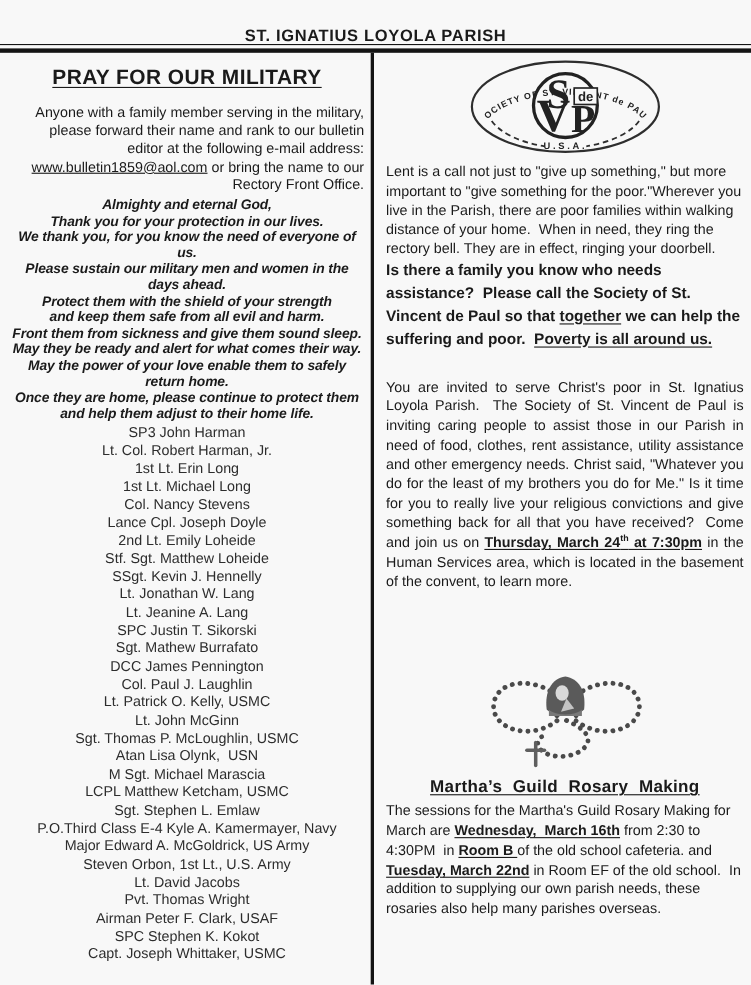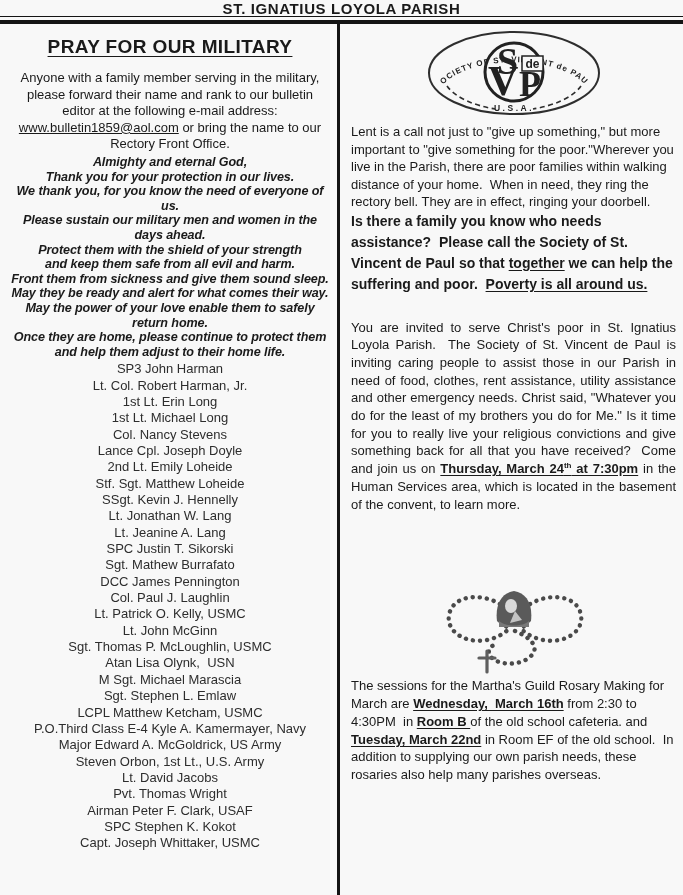--- a/index.html
+++ b/index.html
@@ -2,37 +2,37 @@
 <html><head>
 <meta charset="utf-8">
 <style>
   html,body{margin:0;padding:0;}
   body{
     width:683px;height:895px;overflow:hidden;
     background:#f8f8f8;color:#1a1a1a;
     font-family:"Liberation Sans","DejaVu Sans",sans-serif;
     position:relative;
   }
-  .title-row{border-bottom:1.5px solid #141414;}
+  .title-row{border-bottom:1.5px solid #141414;margin-top:24px;}
   .page-title{
     margin:0;padding-top:2px;text-align:center;
     font-size:15px;line-height:14px;font-weight:bold;letter-spacing:.6px;
   }
   .rule-thick{height:4px;background:#141414;margin-top:3px;}
   .columns{display:flex;height:873px;align-items:stretch;}
   .col-left{width:337px;box-sizing:border-box;padding:0 6px 0 9px;}
   .divider{width:3px;background:#141414;flex-shrink:0;}
   .col-right{flex:1;box-sizing:border-box;padding:0 7px 0 11px;}
 
   
   .military-heading{
     margin:12px 0 0;text-align:center;font-size:19px;font-weight:bold;
     letter-spacing:.4px;text-decoration:underline;text-underline-offset:3px;
   }
-  .intro{margin:12px 0 2px;font-size:13px;line-height:16.6px;text-align:center;}
+  .intro{margin:12px 0 2px;font-size:13px;line-height:16.6px;text-align:right;}
   .link-u{text-decoration:underline;color:inherit;}
   .prayer{
     margin-top:2px;font-size:12.6px;font-weight:bold;font-style:italic;
     text-align:center;line-height:14.6px;letter-spacing:-.1px;
   }
   .names{margin-top:2px;font-size:13px;text-align:center;line-height:16.35px;color:#2d2d2d;}
 
   
   .logo-wrap{width:178px;margin:5px auto 6px;display:block;}
   .para{margin:0;font-size:13px;line-height:17.5px;text-align:left;}
@@ -92,22 +92,22 @@
         <div>Lt. Jeanine A. Lang</div>
         <div>SPC Justin T. Sikorski</div>
         <div>Sgt. Mathew Burrafato</div>
         <div>DCC James Pennington</div>
         <div>Col. Paul J. Laughlin</div>
         <div>Lt. Patrick O. Kelly, USMC</div>
         <div>Lt. John McGinn</div>
         <div>Sgt. Thomas P. McLoughlin, USMC</div>
         <div>Atan Lisa Olynk,&nbsp; USN</div>
         <div>M Sgt. Michael Marascia</div>
+        <div>LCPL Matthew Ketcham, USMC</div>
         <div>Sgt. Stephen L. Emlaw</div>
-        <div>LCPL Matthew Ketcham, USMC</div>
         <div>P.O.Third Class E-4 Kyle A. Kamermayer, Navy</div>
         <div>Major Edward A. McGoldrick, US Army</div>
         <div>Steven Orbon, 1st Lt., U.S. Army</div>
         <div>Lt. David Jacobs</div>
         <div>Pvt. Thomas Wright</div>
         <div>Airman Peter F. Clark, USAF</div>
         <div>SPC Stephen K. Kokot</div>
         <div>Capt. Joseph Whittaker, USMC</div>
       </div>
   </div>
@@ -150,16 +150,17 @@
         <ellipse cx="72" cy="29" rx="6" ry="7" fill="#d9d9d9"></ellipse>
         <path d="M76,34 l7,9 l-12,3 z" fill="#c4c4c4"></path>
         <path d="M60,44 C66,50 84,50 90,44 L90,50 L60,50 Z" fill="#787878"></path>
       </g>
       <g stroke="#5f5f5f" stroke-width="3.2" stroke-linecap="round">
         <line x1="48" y1="74" x2="48" y2="95"></line>
         <line x1="40" y1="81" x2="56" y2="81"></line>
       </g>
     </svg>
 
+    <h3 class="marthas-heading">Martha’s Guild Rosary Making</h3>
     <p class="marthas-body"><span>The sessions for the Martha's Guild Rosary Making for March are </span><span><b><u>Wednesday,&nbsp; March 16th</u></b></span><span> from 2:30 to 4:30PM&nbsp; in </span><span><b><u>Room B </u></b></span><span>of the old school cafeteria. and </span><span><b><u>Tuesday, March 22nd</u></b></span><span> in Room EF of the old school.&nbsp; In addition to supplying our own parish needs, these rosaries also help many parishes overseas.</span></p>
 
   </div>
 </div>
 
 </body></html>

